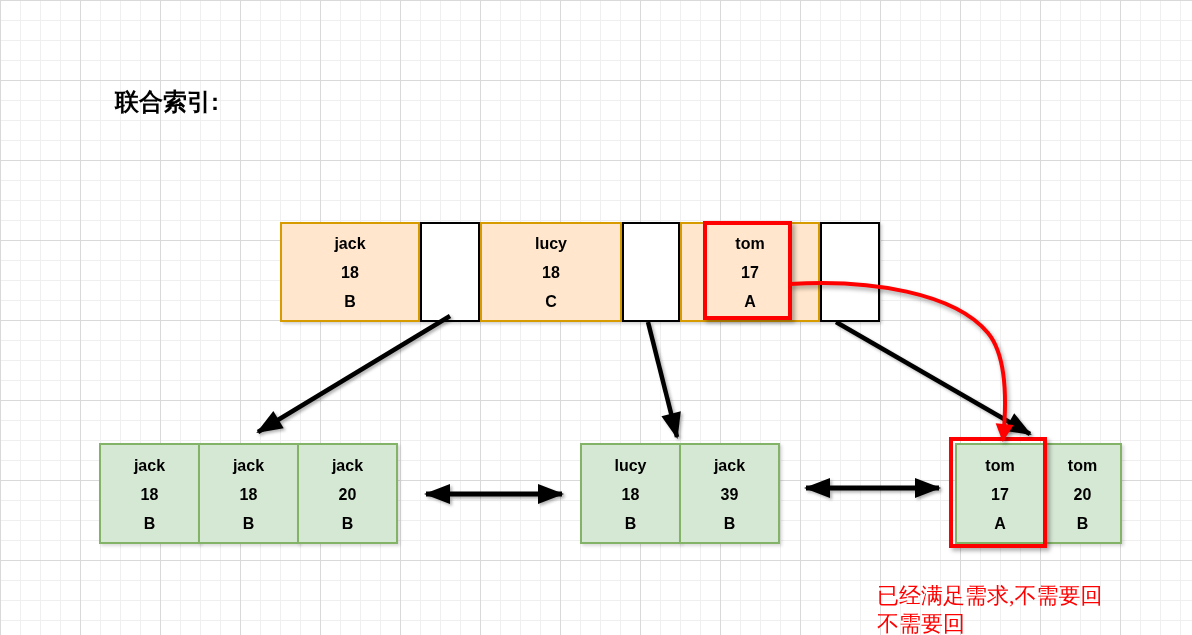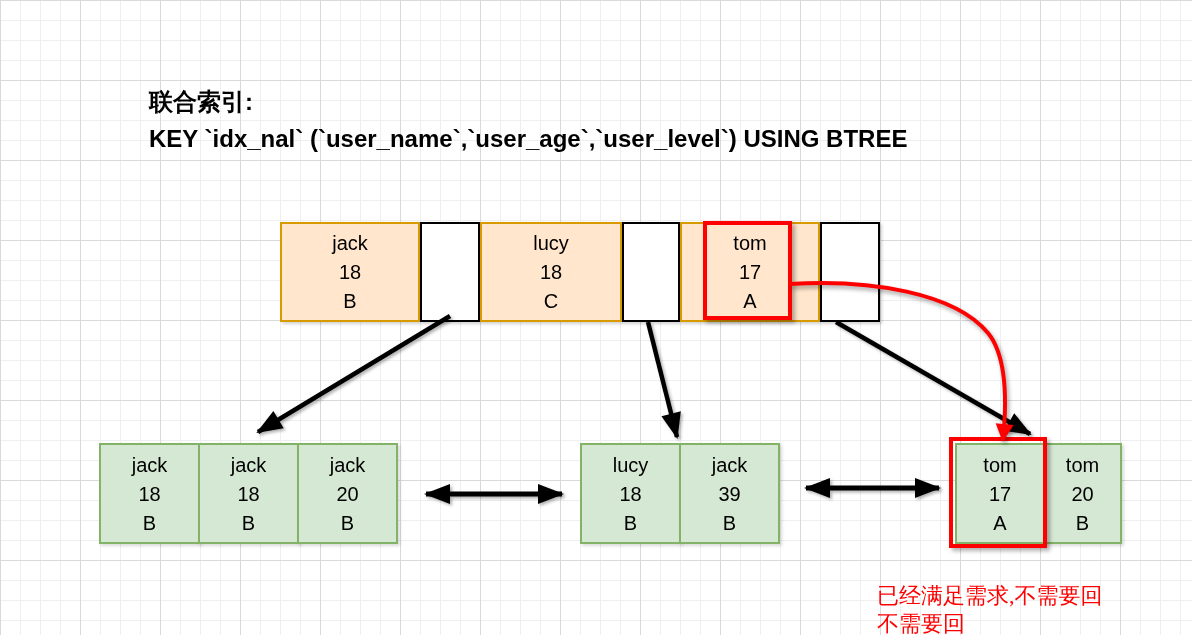--- a/index.html
+++ b/index.html
@@ -9,34 +9,34 @@
     background-color:#ffffff;
     background-image:
       linear-gradient(to right, #d9d9d9 1px, transparent 1px),
       linear-gradient(to bottom, #d9d9d9 1px, transparent 1px),
       linear-gradient(to right, #efefef 1px, transparent 1px),
       linear-gradient(to bottom, #efefef 1px, transparent 1px);
     background-size: 80px 80px, 80px 80px, 20px 20px, 20px 20px;
     font-family:"Liberation Sans", sans-serif;
   }
   .title-block { position:absolute; left:115px; top:83px; color:#000; }
-  .title-line { font-size:24px; font-weight:bold; line-height:37px; white-space:nowrap;margin-left:34px; }
+  .title-line { font-size:24px; font-weight:bold; line-height:37px; white-space:nowrap; }
 
   .node {
     position:absolute; top:222px; height:100px;
     background:#ffe6cc; border:2px solid #d79b00;
     text-align:center; padding-top:5px; z-index:2;
     box-shadow:2px 2px 3px rgba(0,0,0,0.18);
   }
   .pbox {
     position:absolute; top:222px; height:100px; width:60px;
     background:#ffffff; border:2px solid #000000; z-index:2;
     box-shadow:2px 2px 3px rgba(0,0,0,0.18);
   }
-  .ln { display:block; font-size:20px; font-weight:normal; line-height:29px; color:#000; }
+  .ln { display:block; font-size:16px; font-weight:bold; line-height:29px; color:#000; }
 
   .leaf-group { position:absolute; top:443px; display:flex; z-index:2; }
   .leaf-cell {
     width:101px; height:101px; background:#d5e8d4; border:2px solid #82b366;
     text-align:center; padding-top:6px;
     box-shadow:2px 2px 3px rgba(0,0,0,0.15);
   }
   .leaf-cell + .leaf-cell { margin-left:-2px; }
   .leaf-cell.w90 { width:90px; }
   .leaf-cell.w79 { width:79px; }
@@ -58,21 +58,20 @@
   .black-arrow { filter:drop-shadow(2px 2px 1.5px rgba(0,0,0,0.3)); }
   .red-arrow { filter:drop-shadow(2px 3px 2px rgba(0,0,0,0.35)); }
 </style>
 </head>
 <body>
 
 <div class="canvas">
 
   <div class="title-block">
     <div class="title-line">联合索引:</div>
-    <div class="title-line">KEY `idx_nal` (`user_name`,`user_age`,`user_level`) USING BTREE</div>
   </div>
 
   <div class="node" style="left:280px;width:140px;">
     <span class="ln">jack</span>
     <span class="ln">18</span>
     <span class="ln">B</span>
   </div>
   <div class="pbox" style="left:420px;"></div>
 
   <div class="node" style="left:480px;width:142px;">

